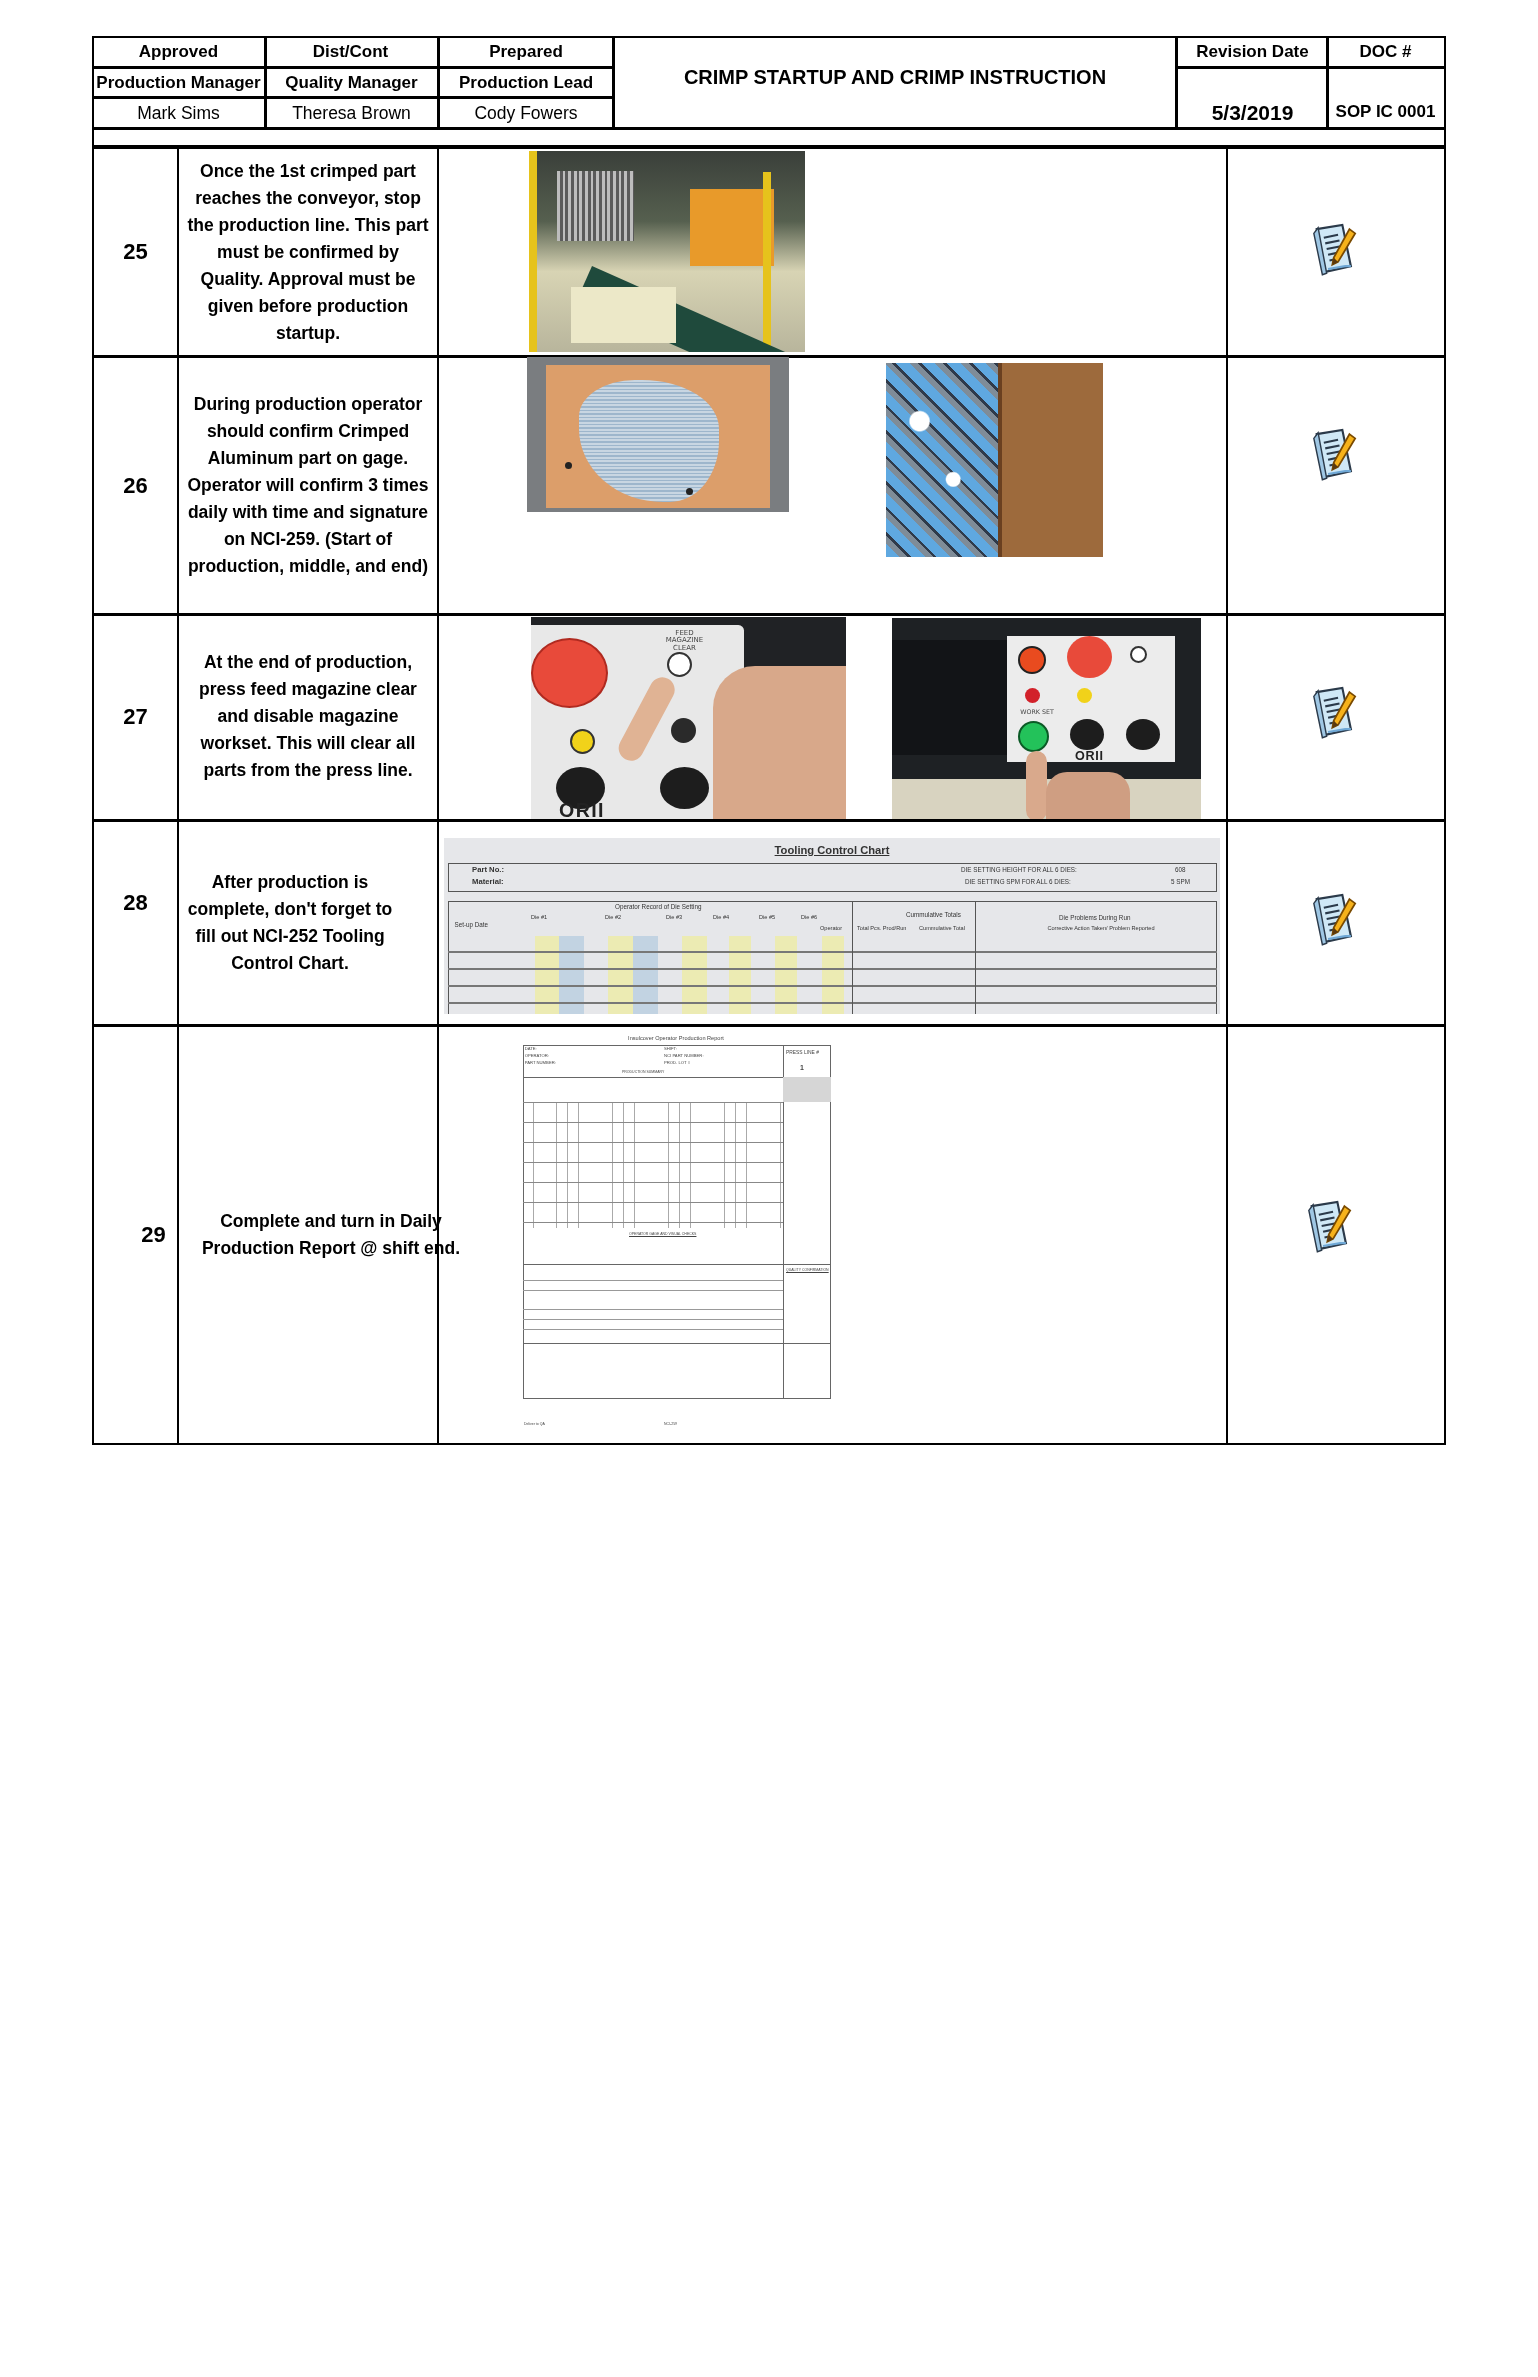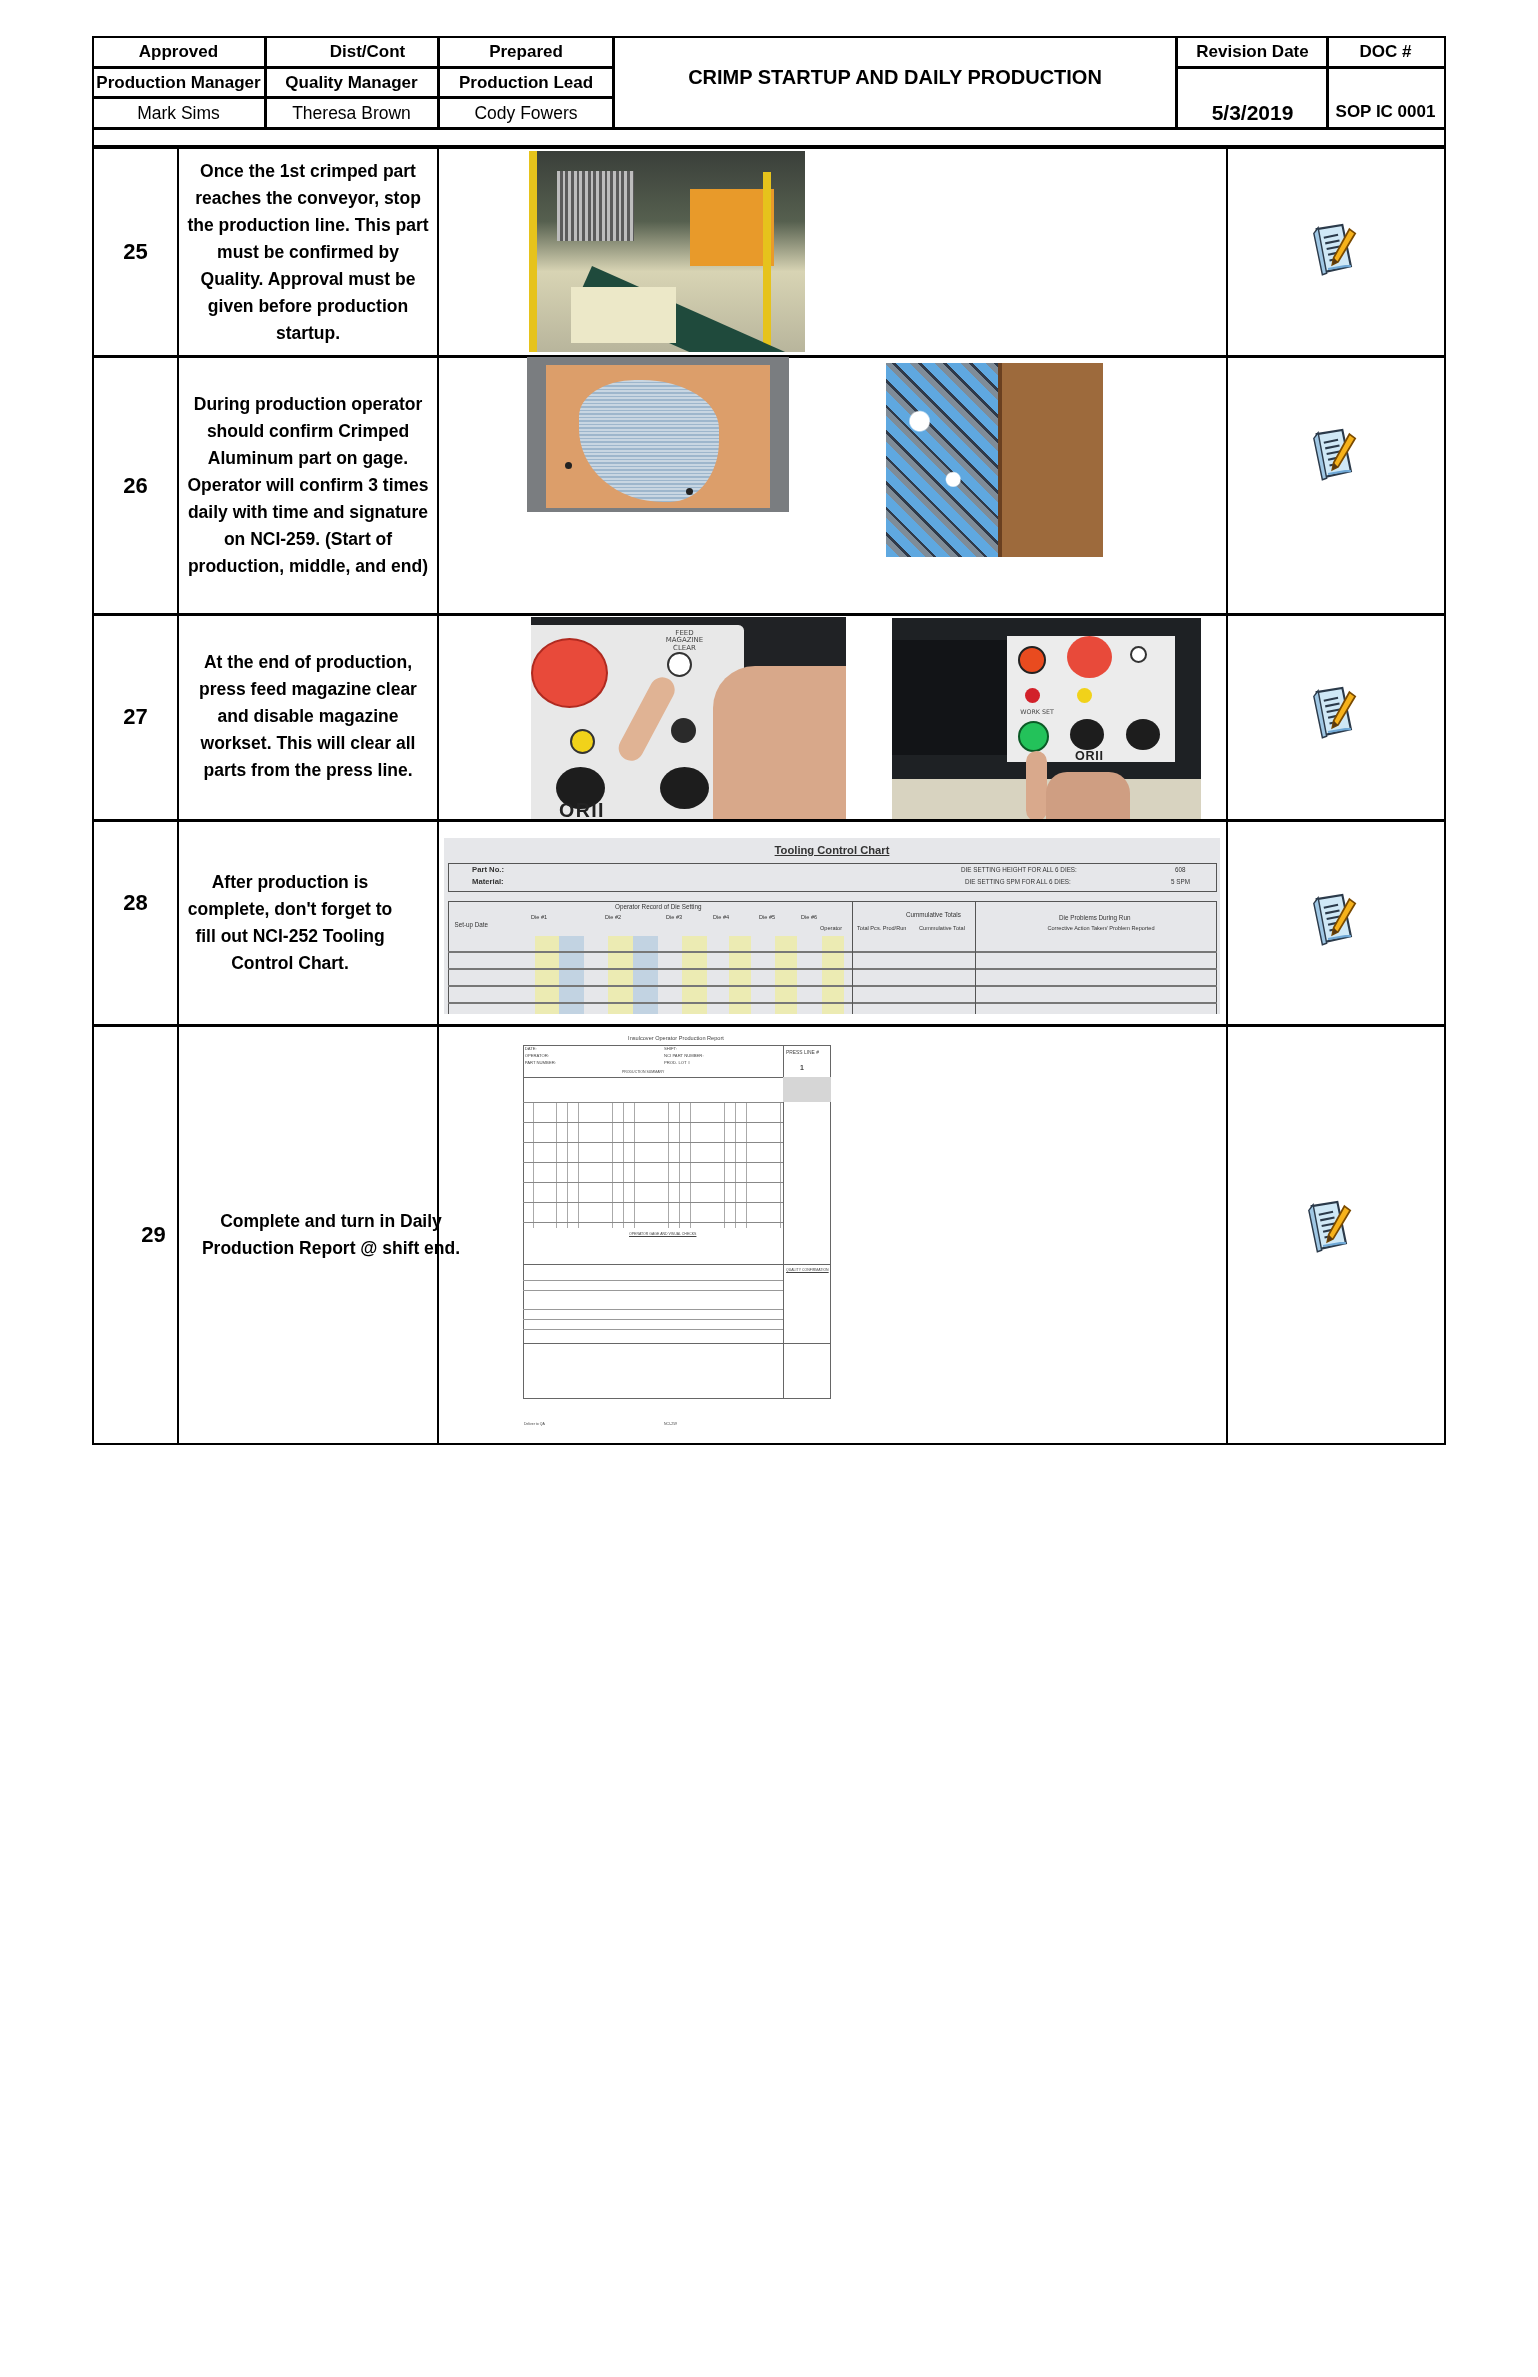--- a/index.html
+++ b/index.html
@@ -31,30 +31,30 @@
 <div class="vline" style="left:264px;top:36px;width:2.8px;height:93px;"></div>
 <div class="vline" style="left:437px;top:36px;width:2.8px;height:93px;"></div>
 <div class="vline" style="left:612px;top:36px;width:2.8px;height:93px;"></div>
 <div class="vline" style="left:1175px;top:36px;width:2.8px;height:93px;"></div>
 <div class="vline" style="left:1326px;top:36px;width:2.8px;height:93px;"></div>
 
 <div class="cell hdr-label" style="left:94px;top:38px;width:169px;height:27px;">Approved</div>
 <div class="cell hdr-label" style="left:94px;top:69px;width:169px;height:28px;">Production Manager</div>
 <div class="cell hdr-name" style="left:94px;top:99px;width:169px;height:28px;">Mark Sims</div>
 
-<div class="cell hdr-label" style="left:282px;top:38px;width:171px;height:27px;">Dist/Cont</div>
+<div class="cell hdr-label" style="left:265px;top:38px;width:171px;height:27px;">Dist/Cont</div>
 <div class="cell hdr-label" style="left:266px;top:69px;width:171px;height:28px;">Quality Manager</div>
 <div class="cell hdr-name" style="left:266px;top:99px;width:171px;height:28px;">Theresa Brown</div>
 
 <div class="cell hdr-label" style="left:440px;top:38px;width:172px;height:27px;">Prepared</div>
 <div class="cell hdr-label" style="left:440px;top:69px;width:172px;height:28px;">Production Lead</div>
 <div class="cell hdr-name" style="left:440px;top:99px;width:172px;height:28px;">Cody Fowers</div>
 
 <div class="cell title" style="left:615px;top:38px;width:560px;height:89px;padding-bottom:9.8px;">
-  <span>CRIMP STARTUP AND DAILY PRODUCTION</span>
+  <span>CRIMP STARTUP AND CRIMP INSTRUCTION</span>
 </div>
 
 <div class="cell hdr-label" style="left:1178px;top:38px;width:149px;height:27px;">Revision Date</div>
 <div class="cell" style="left:1178px;top:69px;width:149px;height:59px;align-items:flex-end;padding-bottom:2.8px;font-weight:bold;font-size:21px;">5/3/2019</div>
 <div class="cell hdr-label" style="left:1329px;top:38px;width:113px;height:27px;">DOC #</div>
 <div class="cell" style="left:1329px;top:69px;width:113px;height:59px;align-items:flex-end;padding-bottom:5.6px;font-weight:bold;font-size:17px;">SOP IC 0001</div>
 
 <div class="vline" style="left:177px;top:149px;width:2.1px;height:1296px;"></div>
 <div class="vline" style="left:437px;top:149px;width:2.1px;height:1296px;"></div>
 <div class="vline" style="left:1226px;top:149px;width:2.1px;height:1296px;"></div>

